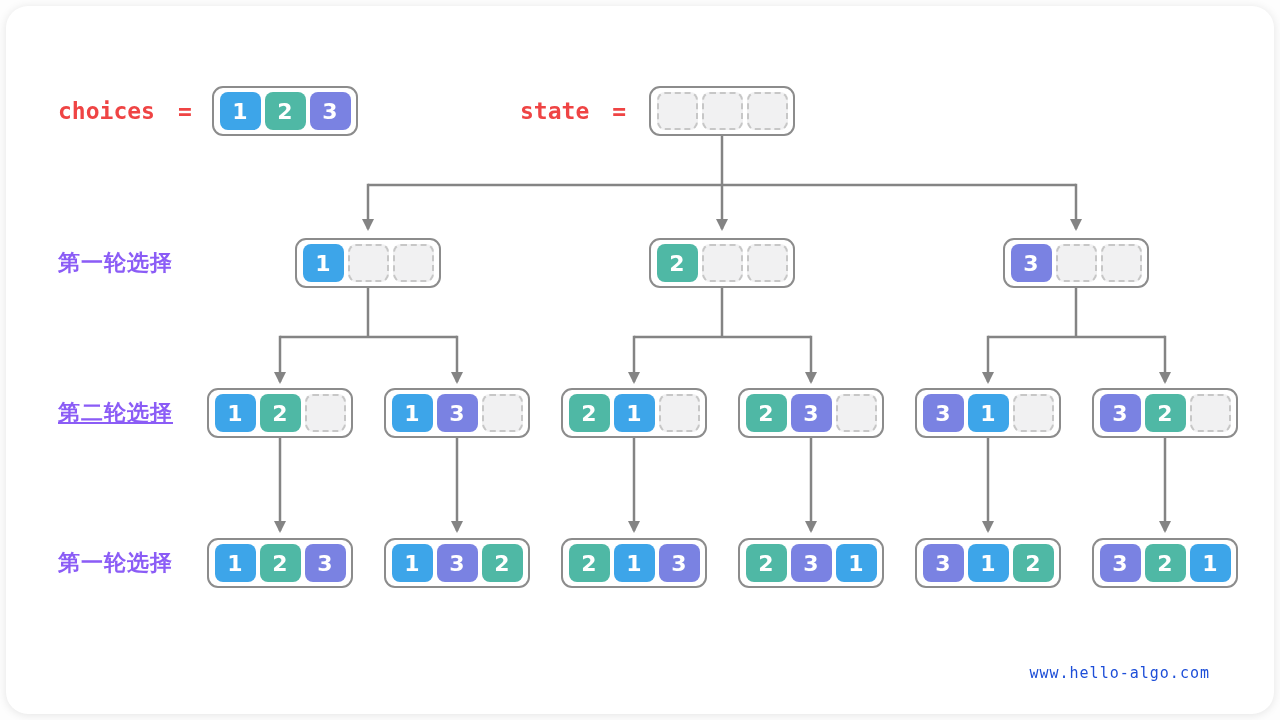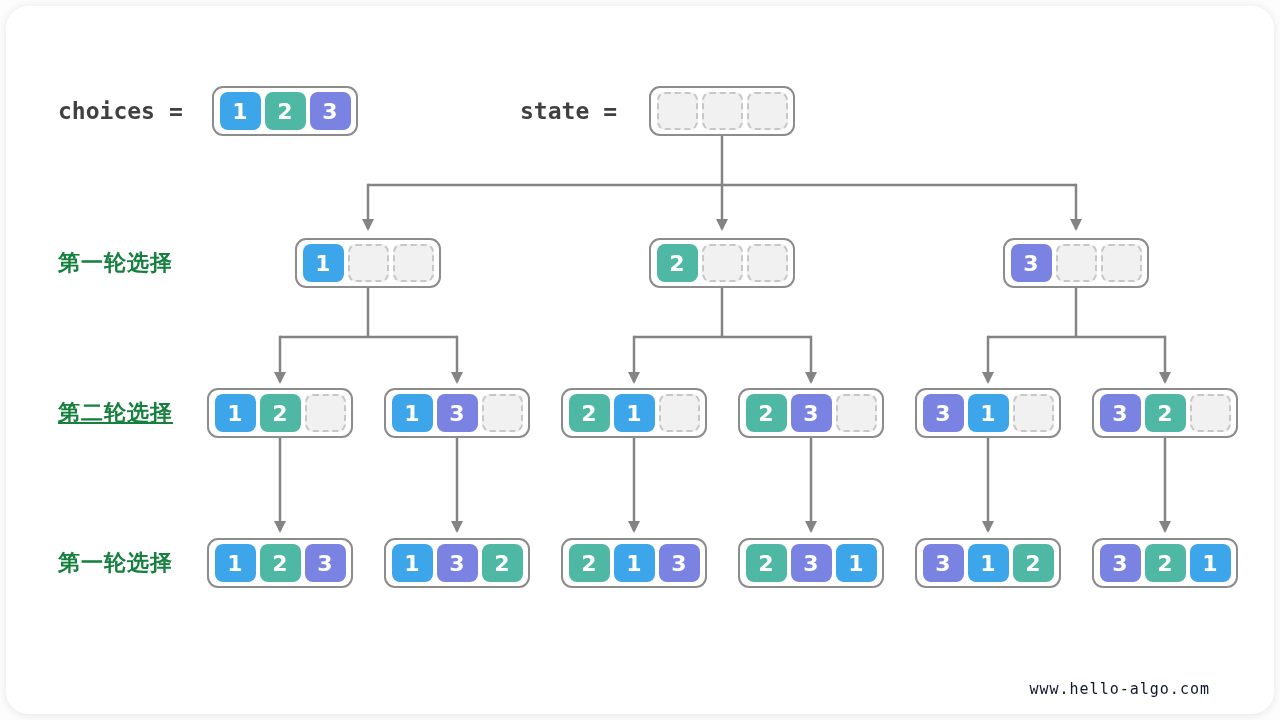--- a/index.html
+++ b/index.html
@@ -19,32 +19,32 @@
     background:#ffffff;border:2px solid #8c8c8c;border-radius:11px;
     display:flex;align-items:center;justify-content:center;gap:4px;
   }
   .cell{
     width:41px;height:38px;border-radius:8px;box-sizing:border-box;
     display:flex;align-items:center;justify-content:center;
     font-family:"DejaVu Sans",sans-serif;font-weight:bold;font-size:22px;color:#ffffff;
   }
   .cell.empty{background:#f1f1f2;border:2px dashed #c7c7c7;}
   .eq-group{
-    position:absolute;top:86px;height:50px;display:flex;align-items:center;gap:14px;
+    position:absolute;top:86px;height:50px;display:flex;align-items:center;gap:23px;
     font-family:"DejaVu Sans Mono","Liberation Mono",monospace;
-    font-weight:bold;font-size:23px;color:#404040;
+    font-weight:bold;font-size:23px;color:#ef4444;
   }
   .row-label{
     position:absolute;left:58px;height:50px;display:flex;align-items:center;
-    font-size:22px;font-weight:600;color:#15803d;letter-spacing:1px;
+    font-size:22px;font-weight:600;color:#8b5cf6;letter-spacing:1px;
   }
   .watermark{
-    position:absolute;right:70px;bottom:22px;
+    position:absolute;right:70px;bottom:38px;
     font-family:"DejaVu Sans Mono","Liberation Mono",monospace;
-    font-size:15px;color:#0f172a;letter-spacing:1px;
+    font-size:15px;color:#1d4ed8;letter-spacing:1px;
   }
 </style>
 </head>
 <body>
 
 <div class="card"></div>
 
 <svg class="arrow-layer" width="1280" height="720" viewBox="0 0 1280 720">
   <defs>
     <marker id="ah" markerUnits="userSpaceOnUse" markerWidth="12" markerHeight="12" viewBox="0 0 12 12" refX="10" refY="6" orient="auto">

